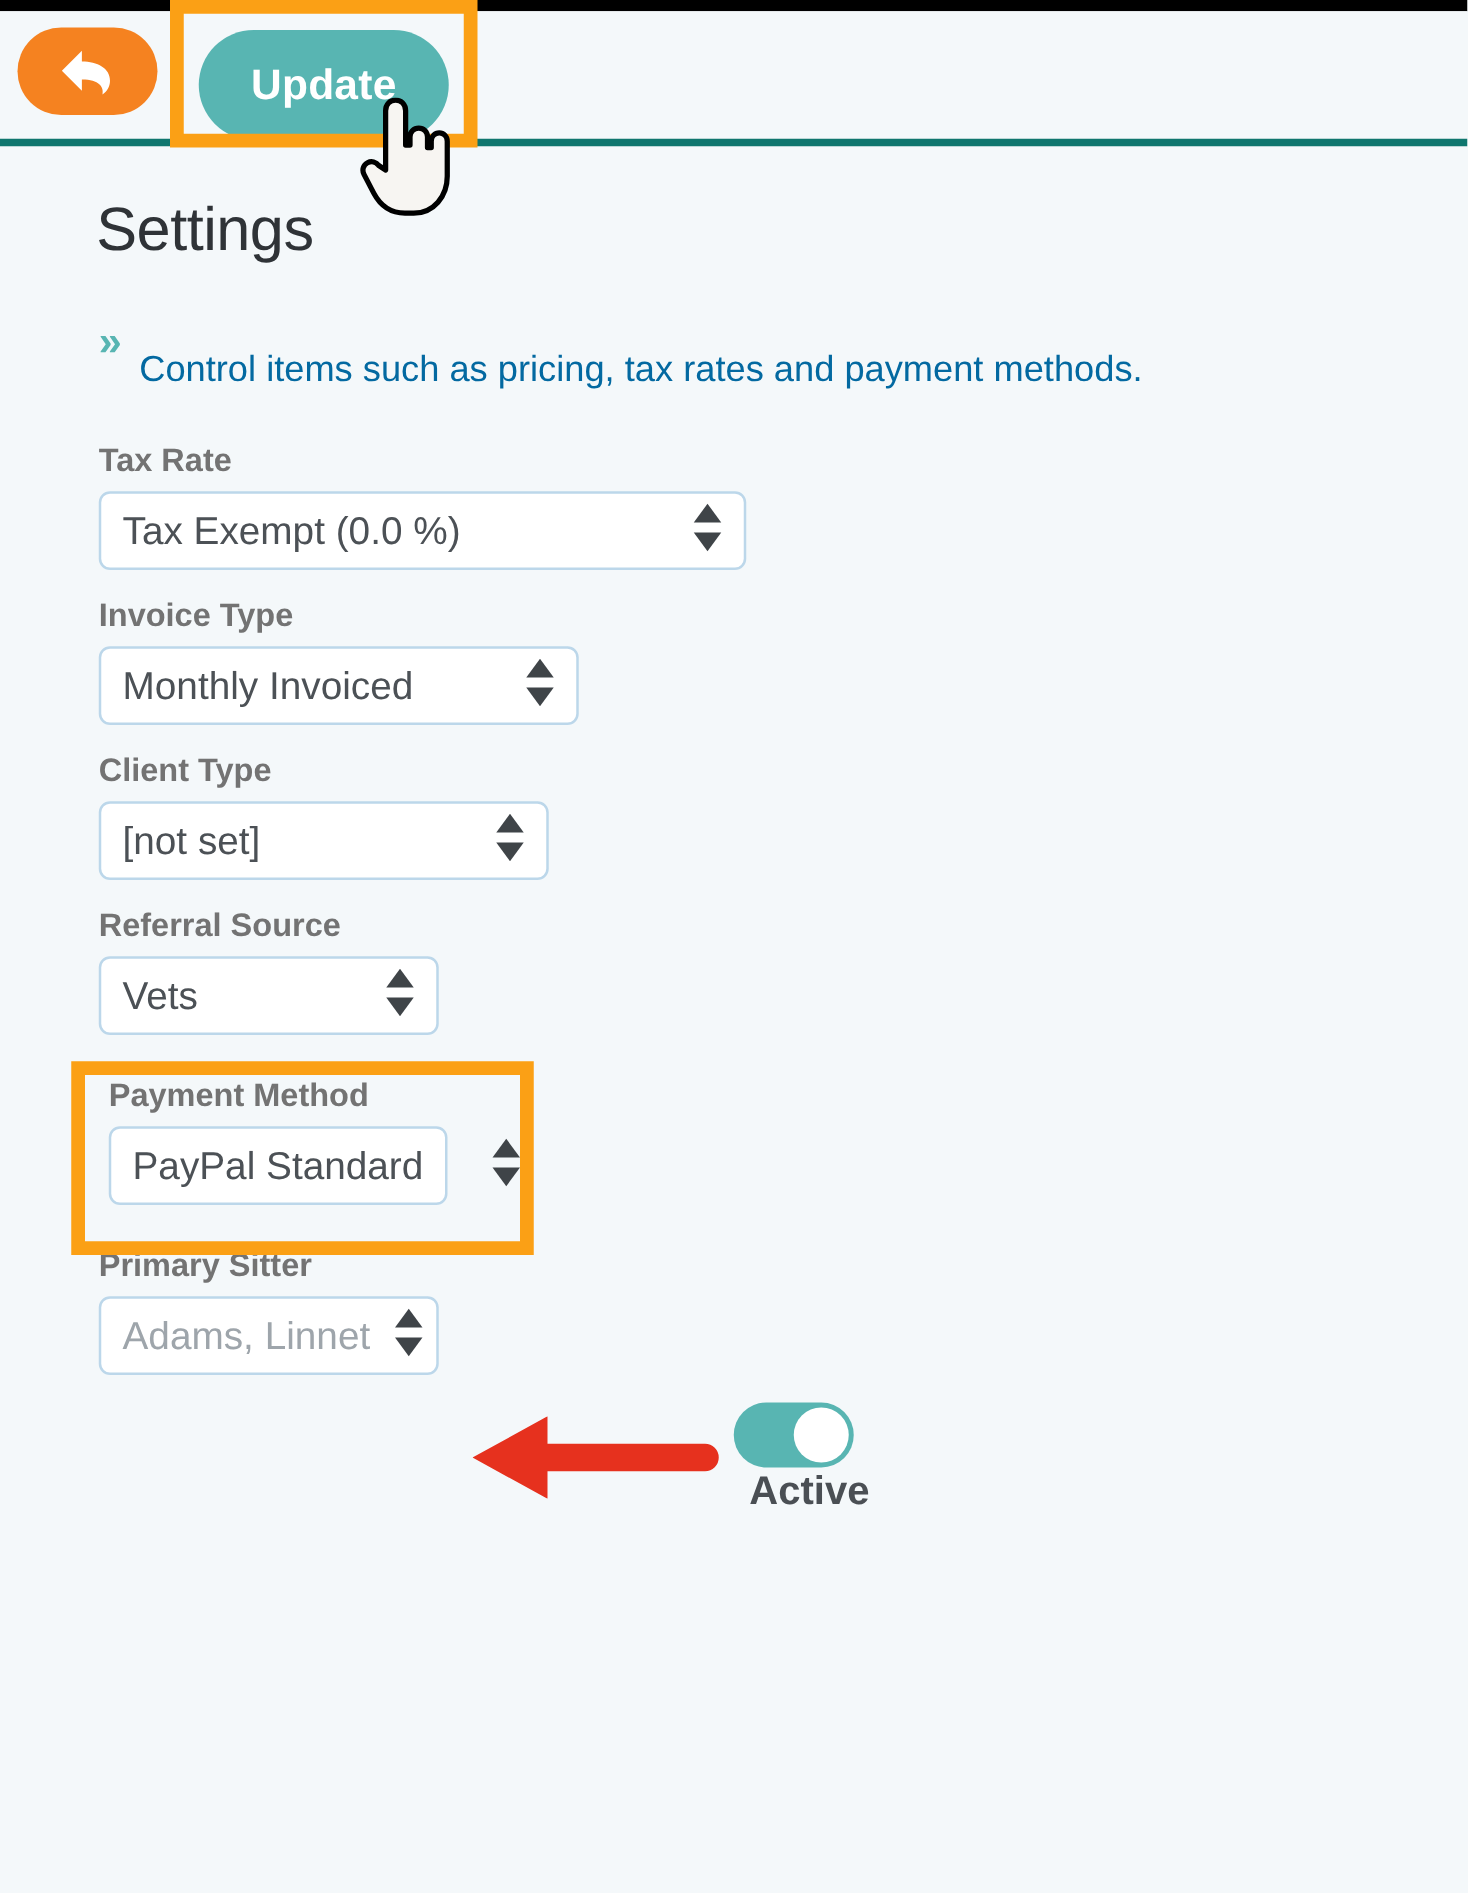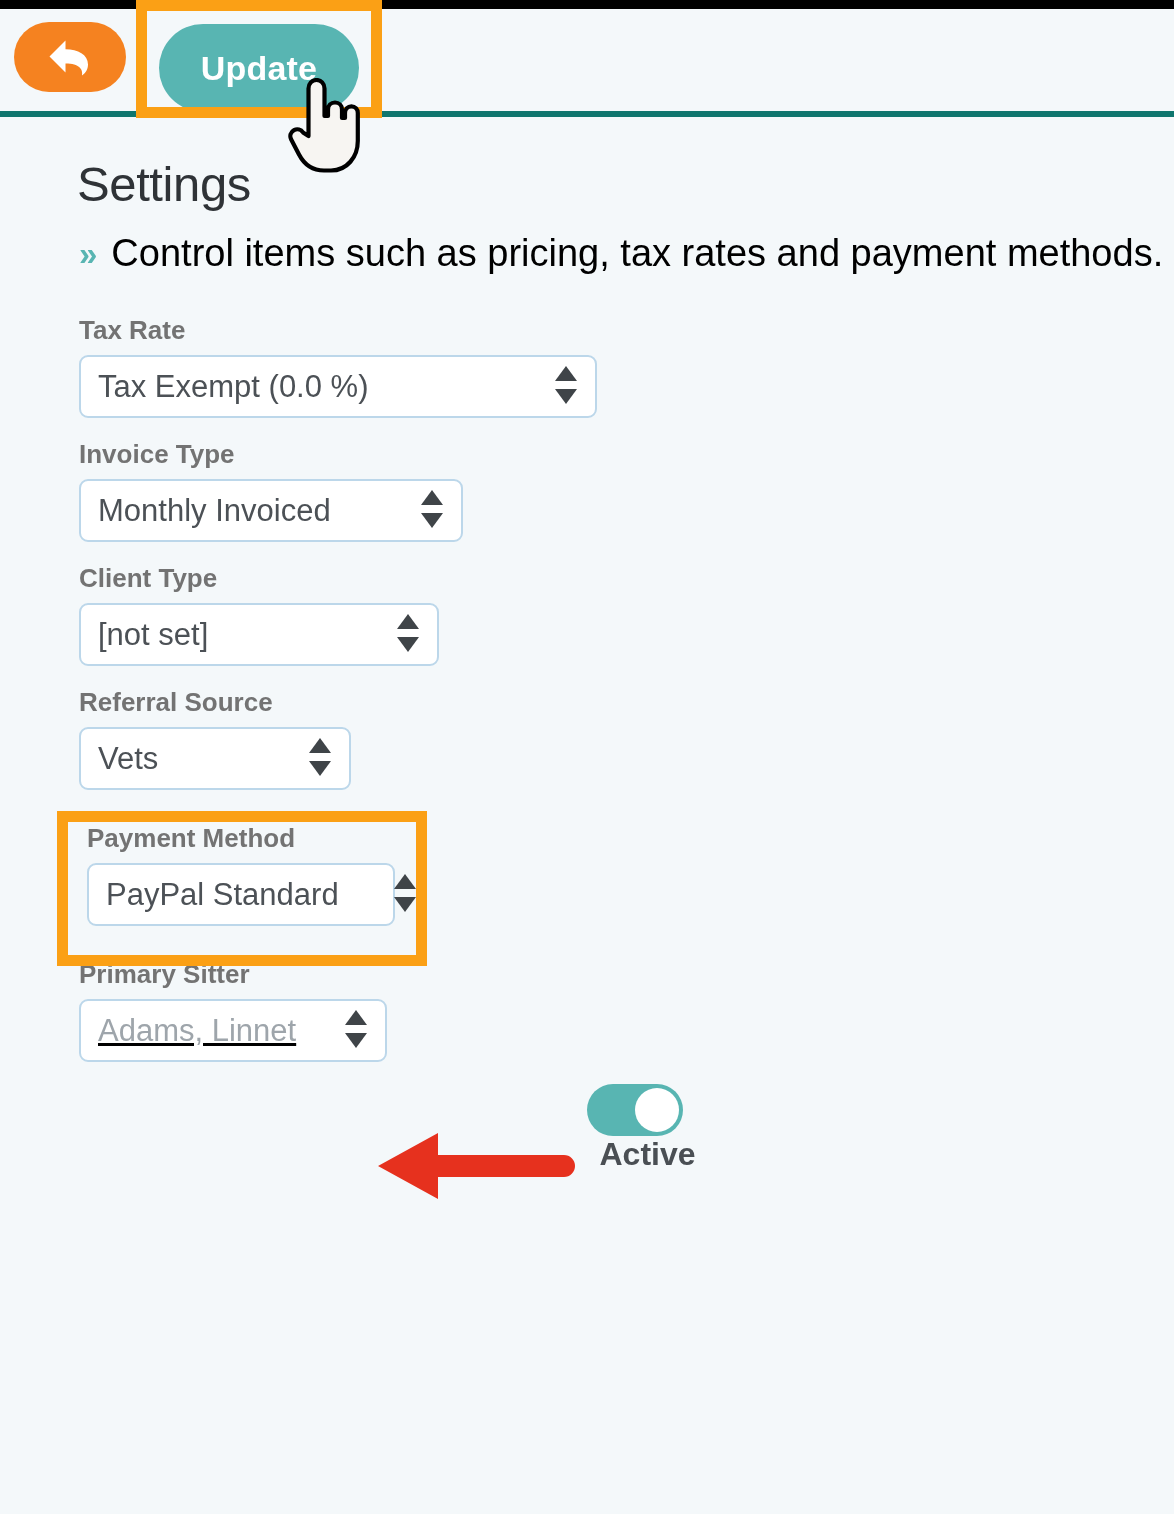--- a/index.html
+++ b/index.html
@@ -117,22 +117,23 @@
   }
   .chevrons {
     color: #58b5b2;
     font-size: 33px;
     font-weight: bold;
     line-height: 1;
     margin-right: 18px;
     letter-spacing: -4px;
   }
   .subtitle-text {
-    font-size: 38px;
-    color: #000000;
+    font-size: 29px;
+    color: #0369a1;
+    margin-top: 48px;
   }
 
   .form {
     padding: 40px 0 0 62px;
   }
 
   .field { margin-bottom: 21px; }
 
   .field-label {
     display: block;
@@ -165,22 +166,22 @@
     flex: none;
     display: block;
   }
 
   
   .w-tax      { width: 518px; gap: 48px; }
   .w-invoice  { width: 384px; }
   .w-client   { width: 360px; }
   .w-areas    { width: 248px; }
   .w-referral { width: 272px; }
-  .w-payment  { width: 308px; gap: 35px; }
-  .w-sitter   { width: 308px; text-decoration: underline; }
+  .w-payment  { width: 271px; gap: 35px; }
+  .w-sitter   { width: 272px; }
 
   
   .payment-field {
     position: relative;
     width: 370px;
     margin-left: -22px;
     padding: 12px 0 12px 28px;
     margin-bottom: 21px;
   }
   .highlight-payment {

